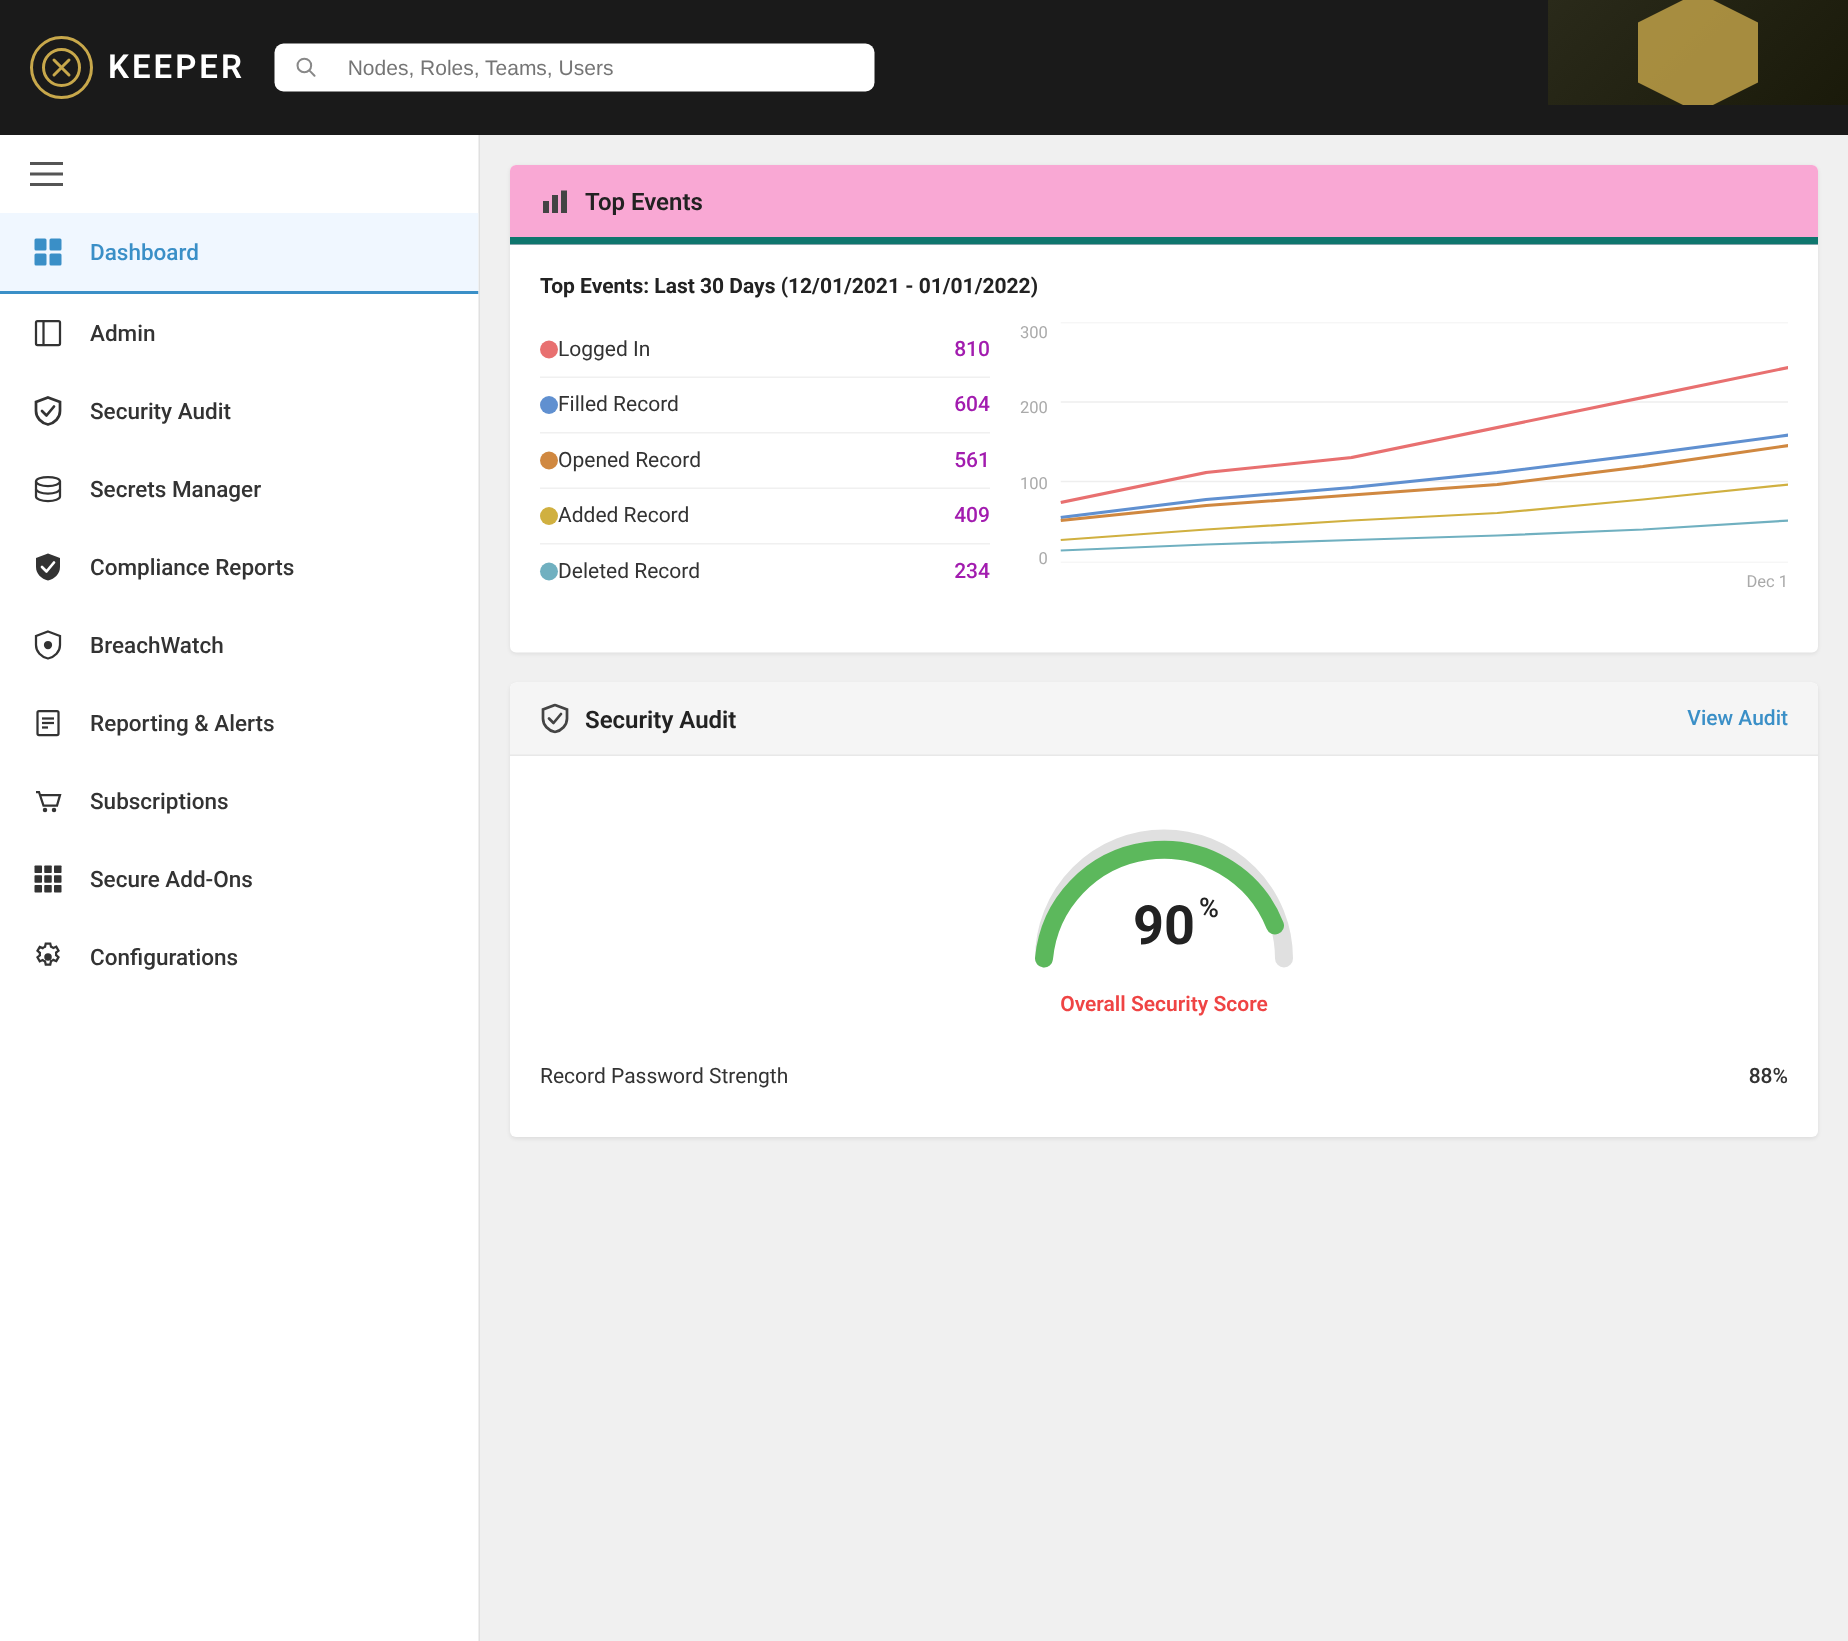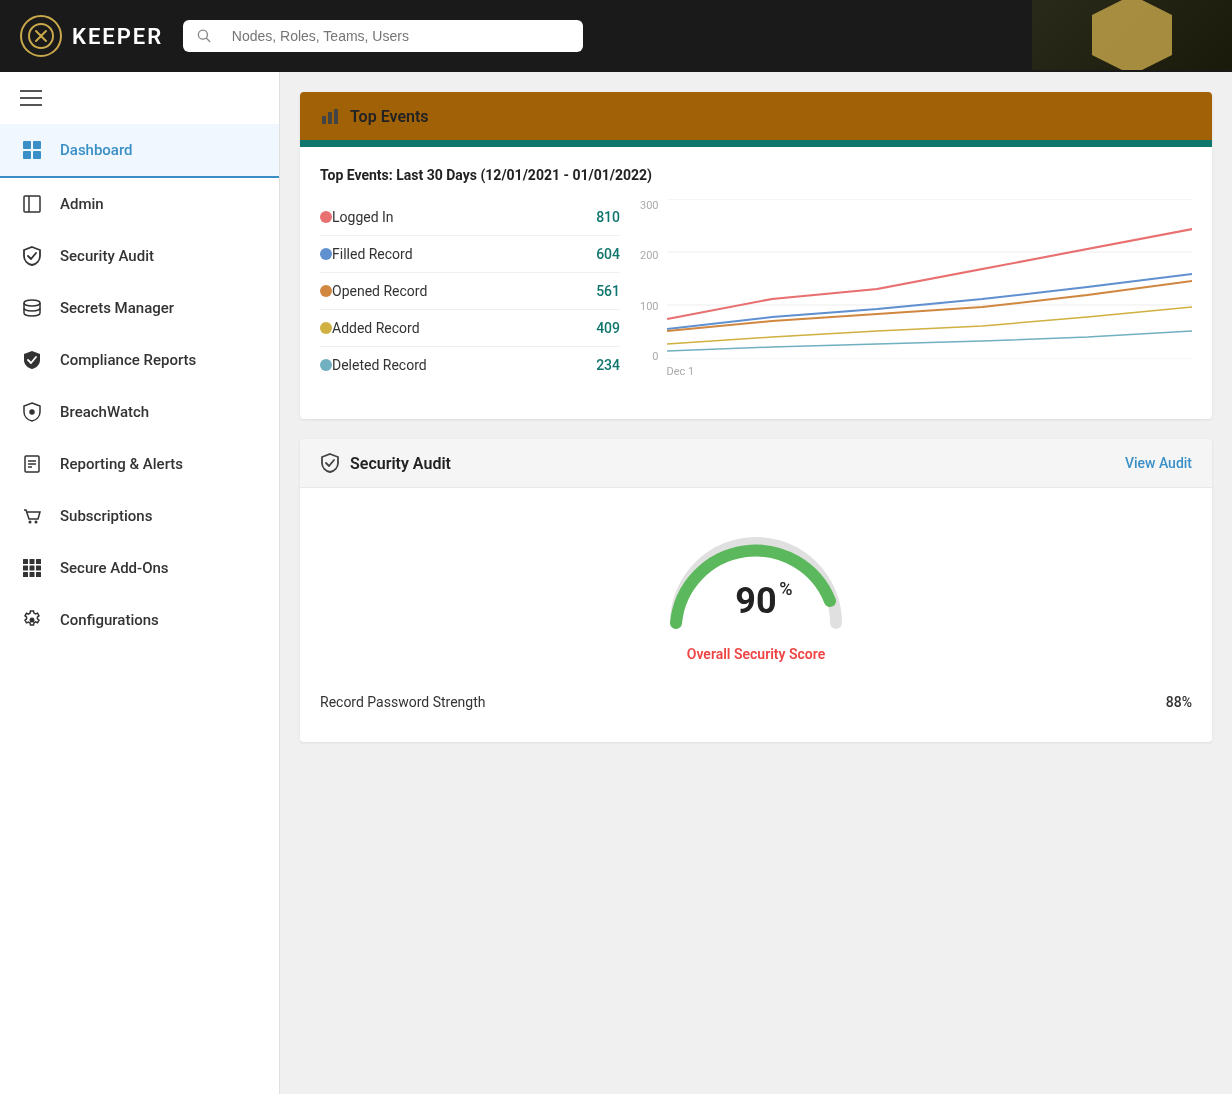--- a/index.html
+++ b/index.html
@@ -1,21 +1,21 @@
 <!DOCTYPE html>
 <html><head>
   <meta charset="utf-8">
   <style>
     * { box-sizing: border-box; margin: 0; padding: 0; }
     body { font-family: -apple-system, BlinkMacSystemFont, 'Segoe UI', Roboto, sans-serif; background: #f0f0f0; display: flex; flex-direction: column; height: 100vh; overflow: hidden; }
 
     
     .header {
       background: #1a1a1a;
-      height: 72px;
+      height: 90px;
       display: flex;
       align-items: center;
       padding: 0 20px;
       gap: 20px;
       flex-shrink: 0;
       position: relative;
     }
     .logo-area {
       display: flex;
       align-items: center;
@@ -81,21 +81,21 @@
 
     
     .main-layout {
       display: flex;
       flex: 1;
       overflow: hidden;
     }
 
     
     .sidebar {
-      width: 280px;
+      width: 320px;
       background: white;
       flex-shrink: 0;
       overflow-y: auto;
       border-right: 1px solid #e0e0e0;
     }
     .sidebar-hamburger {
       padding: 18px 20px;
       cursor: pointer;
     }
     .hamburger-lines {
@@ -146,26 +146,26 @@
 
     
     .card {
       background: white;
       border-radius: 4px;
       margin-bottom: 20px;
       overflow: hidden;
       box-shadow: 0 1px 3px rgba(0,0,0,0.08);
     }
     .card-header {
-      background: #a16207;
+      background: #f9a8d4;
       padding: 14px 20px;
       display: flex;
       align-items: center;
       gap: 10px;
-      border-bottom: 7px solid #0f766e;
+      border-bottom: 5px solid #0f766e;
     }
     .card-header-title {
       font-size: 16px;
       font-weight: 600;
       color: #222;
     }
     .card-body { padding: 20px; }
 
     
     .top-events-subtitle {
@@ -195,36 +195,36 @@
       border-radius: 50%;
       flex-shrink: 0;
     }
     .event-name {
       flex: 1;
       font-size: 14px;
       color: #333;
     }
     .event-count {
       font-size: 14px;
-      color: #0f766e;
+      color: #a21caf;
       font-weight: 500;
       min-width: 40px;
       text-align: right;
     }
 
     
     .chart-area {
       flex: 1;
       position: relative;
       min-height: 200px;
     }
     .chart-x-label {
       font-size: 11px;
       color: #999;
-      text-align: left;
+      text-align: right;
       margin-top: 4px;
     }
 
     
     .security-card-header {
       background: #f5f5f5;
       padding: 14px 20px;
       display: flex;
       align-items: center;
       justify-content: space-between;

